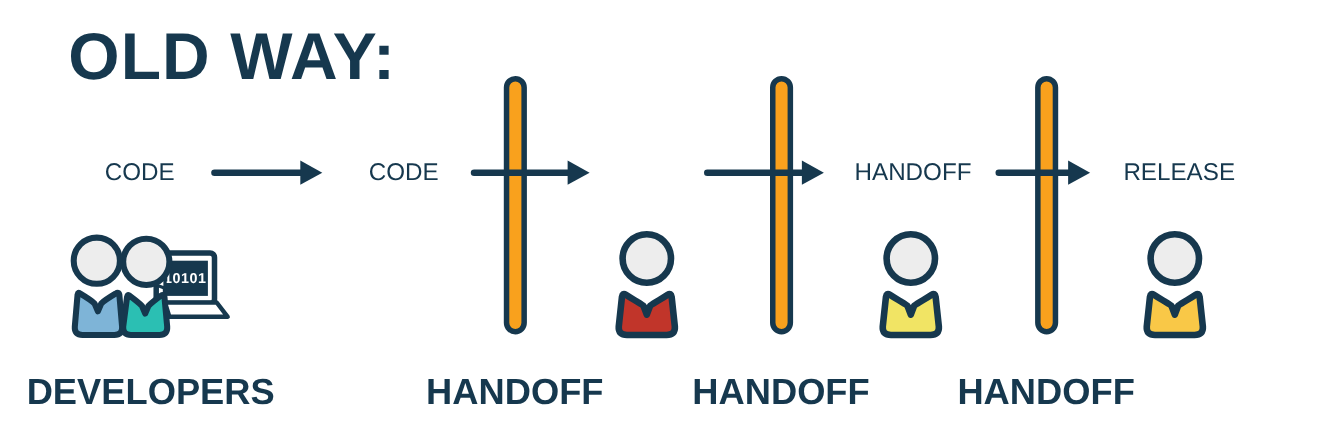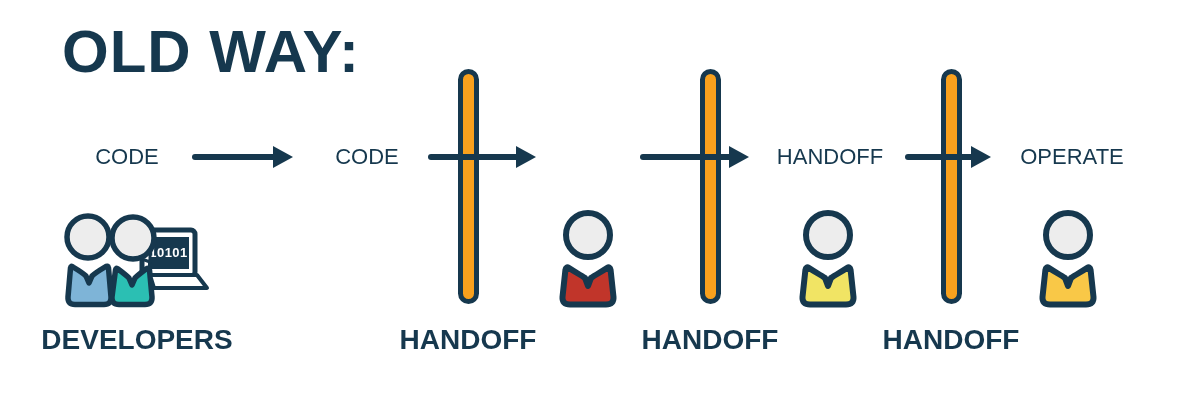--- a/index.html
+++ b/index.html
@@ -52,23 +52,23 @@
     width: 21px;
     height: 235px;
     box-sizing: border-box;
     background: var(--orange, #F9A11D);
     border: 5px solid var(--navy, #16384E);
     border-radius: 11px;
     z-index: 1;
   }
   .caption {
     position: absolute;
-    top: 327px;
+    top: 343px;
     transform: translateX(-50%);
-    font-size: 28px;
+    font-size: 33px;
     line-height: 26px;
     font-weight: bold;
     color: var(--navy, #16384E);
     white-space: nowrap;
   }
   .person-svg { position: absolute; overflow: visible; }
   .person-head {
     fill: var(--head, #EDEDED);
     stroke: var(--navy, #16384E);
     stroke-width: 6;
@@ -114,21 +114,21 @@
 </head>
 <body>
 
 <div class="canvas">
 
   <div class="title">OLD WAY:</div>
 
   <div class="stage" style="left:127px">CODE</div>
   <div class="stage" style="left:367px">CODE</div>
   <div class="stage" style="left:830px">HANDOFF</div>
-  <div class="stage" style="left:1072px">OPERATE</div>
+  <div class="stage" style="left:1072px">RELEASE</div>
 
   <div class="handoff-bar" style="left:458px"></div>
   <div class="handoff-bar" style="left:700px"></div>
   <div class="handoff-bar" style="left:941px"></div>
 
   <div class="arrow" style="left:192px;width:101px">
     <div class="arrow-line"></div>
     <div class="arrow-head"></div>
   </div>
   <div class="arrow" style="left:428px;width:108px">

